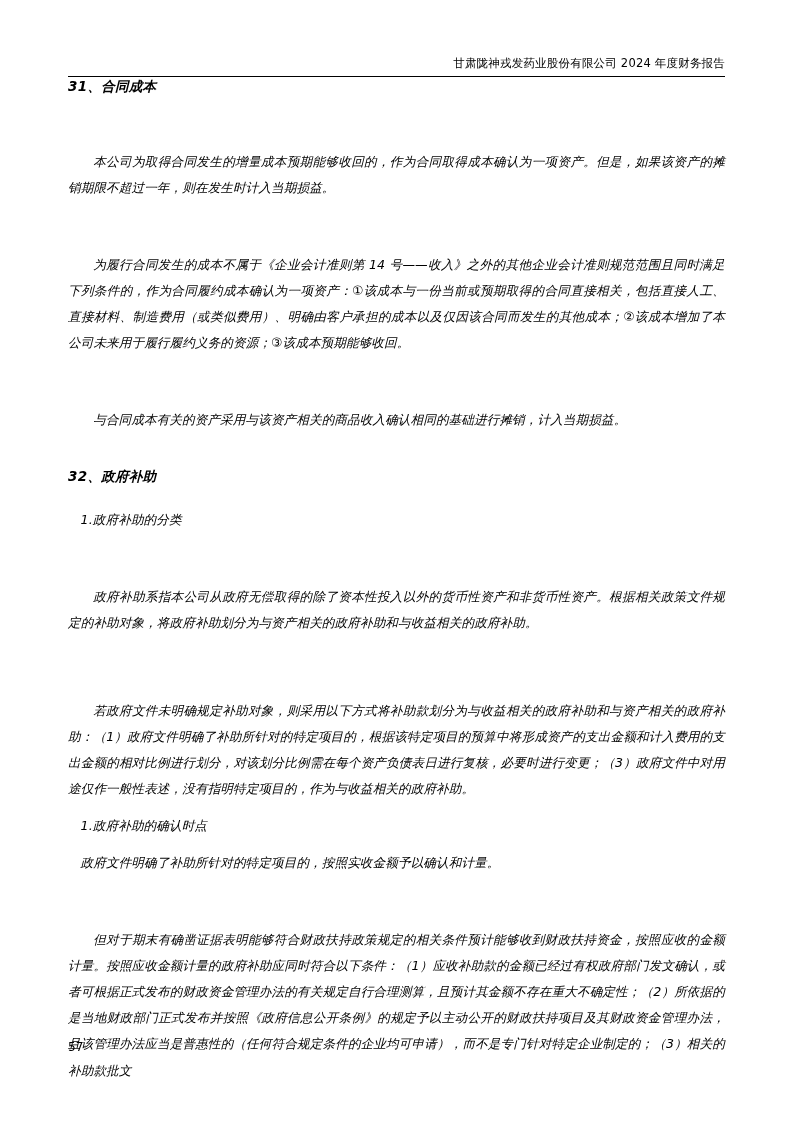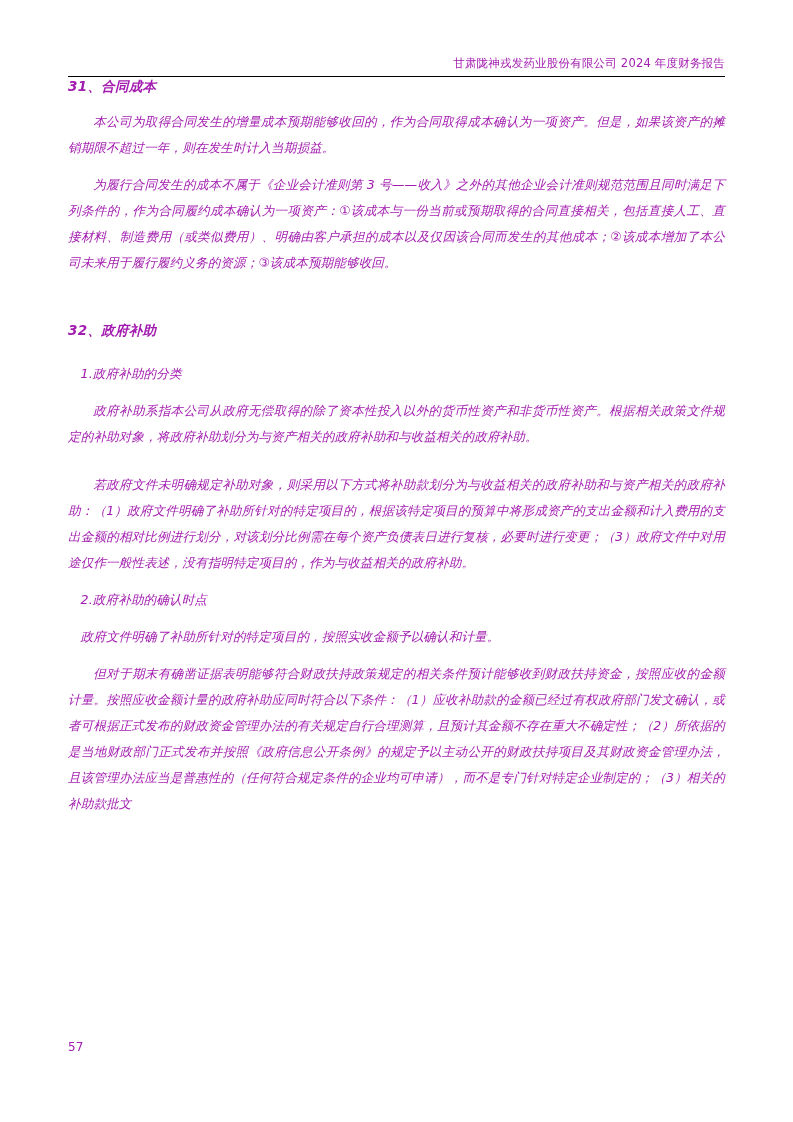--- a/index.html
+++ b/index.html
@@ -8,21 +8,21 @@
     padding: 0;
     background: #f2f2f2;
   }
   .page {
     width: 793px;
     height: 1122px;
     background: #ffffff;
     position: relative;
     margin: 0 auto;
     font-family: "DejaVu Sans", "Liberation Sans", sans-serif;
-    color: #a21caf;
+    color: #000000;
     overflow: hidden;
   }
   .page-inner {
     position: absolute;
     left: 68px;
     top: 0;
     width: 657px;
     height: 1122px;
   }
   .header {
@@ -61,21 +61,21 @@
   .sec-wrap { margin-top: 14px; }
   .sec-wrap.first { margin-top: 0; }
   p.body {
     font-size: 12.6px;
     line-height: 2.07;
     margin: 0;
     text-align: justify;
     text-justify: inter-ideograph;
     letter-spacing: 0.1px;
   }
-  p.indent { text-indent: 2em; }
+  p.indent { text-indent: 2em; margin-top: 40px; }
   p.sub {
     font-size: 12.6px;
     line-height: 2.07;
     margin: 0;
     text-indent: 1em;
     letter-spacing: 0.1px;
   }
   .gap-sm { height: 11px; }
   .gap-md { height: 19px; }
   .pagenum {
@@ -95,38 +95,39 @@
     <div class="header">甘肃陇神戎发药业股份有限公司 2024 年度财务报告</div>
     <div class="header-rule"></div>
 
     <div class="content">
 
       <div class="sec-wrap first">
         <h2 class="sec">31、合同成本</h2>
         <div class="gap-sm"></div>
         <p class="body indent">本公司为取得合同发生的增量成本预期能够收回的，作为合同取得成本确认为一项资产。但是，如果该资产的摊销期限不超过一年，则在发生时计入当期损益。</p>
         <div class="gap-sm"></div>
-        <p class="body indent">为履行合同发生的成本不属于《企业会计准则第 3 号——收入》之外的其他企业会计准则规范范围且同时满足下列条件的，作为合同履约成本确认为一项资产：①该成本与一份当前或预期取得的合同直接相关，包括直接人工、直接材料、制造费用（或类似费用）、明确由客户承担的成本以及仅因该合同而发生的其他成本；②该成本增加了本公司未来用于履行履约义务的资源；③该成本预期能够收回。</p>
+        <p class="body indent">为履行合同发生的成本不属于《企业会计准则第 14 号——收入》之外的其他企业会计准则规范范围且同时满足下列条件的，作为合同履约成本确认为一项资产：①该成本与一份当前或预期取得的合同直接相关，包括直接人工、直接材料、制造费用（或类似费用）、明确由客户承担的成本以及仅因该合同而发生的其他成本；②该成本增加了本公司未来用于履行履约义务的资源；③该成本预期能够收回。</p>
         <div class="gap-sm"></div>
+        <p class="body indent">与合同成本有关的资产采用与该资产相关的商品收入确认相同的基础进行摊销，计入当期损益。</p>
       </div>
 
       <div class="sec-wrap">
         <div class="gap-md"></div>
         <h2 class="sec">32、政府补助</h2>
         <div class="gap-md"></div>
 
         <p class="sub">1.政府补助的分类</p>
         <div class="gap-sm"></div>
         <p class="body indent">政府补助系指本公司从政府无偿取得的除了资本性投入以外的货币性资产和非货币性资产。根据相关政策文件规定的补助对象，将政府补助划分为与资产相关的政府补助和与收益相关的政府补助。</p>
         <div class="gap-sm"></div>
         <div class="gap-sm"></div>
         <p class="body indent">若政府文件未明确规定补助对象，则采用以下方式将补助款划分为与收益相关的政府补助和与资产相关的政府补助：（1）政府文件明确了补助所针对的特定项目的，根据该特定项目的预算中将形成资产的支出金额和计入费用的支出金额的相对比例进行划分，对该划分比例需在每个资产负债表日进行复核，必要时进行变更；（3）政府文件中对用途仅作一般性表述，没有指明特定项目的，作为与收益相关的政府补助。</p>
 
         <div class="gap-sm"></div>
-        <p class="sub">2.政府补助的确认时点</p>
+        <p class="sub">1.政府补助的确认时点</p>
         <div class="gap-sm"></div>
         <p class="sub">政府文件明确了补助所针对的特定项目的，按照实收金额予以确认和计量。</p>
         <div class="gap-sm"></div>
         <p class="body indent">但对于期末有确凿证据表明能够符合财政扶持政策规定的相关条件预计能够收到财政扶持资金，按照应收的金额计量。按照应收金额计量的政府补助应同时符合以下条件：（1）应收补助款的金额已经过有权政府部门发文确认，或者可根据正式发布的财政资金管理办法的有关规定自行合理测算，且预计其金额不存在重大不确定性；（2）所依据的是当地财政部门正式发布并按照《政府信息公开条例》的规定予以主动公开的财政扶持项目及其财政资金管理办法，且该管理办法应当是普惠性的（任何符合规定条件的企业均可申请），而不是专门针对特定企业制定的；（3）相关的补助款批文</p>
       </div>
 
     </div>
 
     <div class="pagenum">57</div>
   </div>

